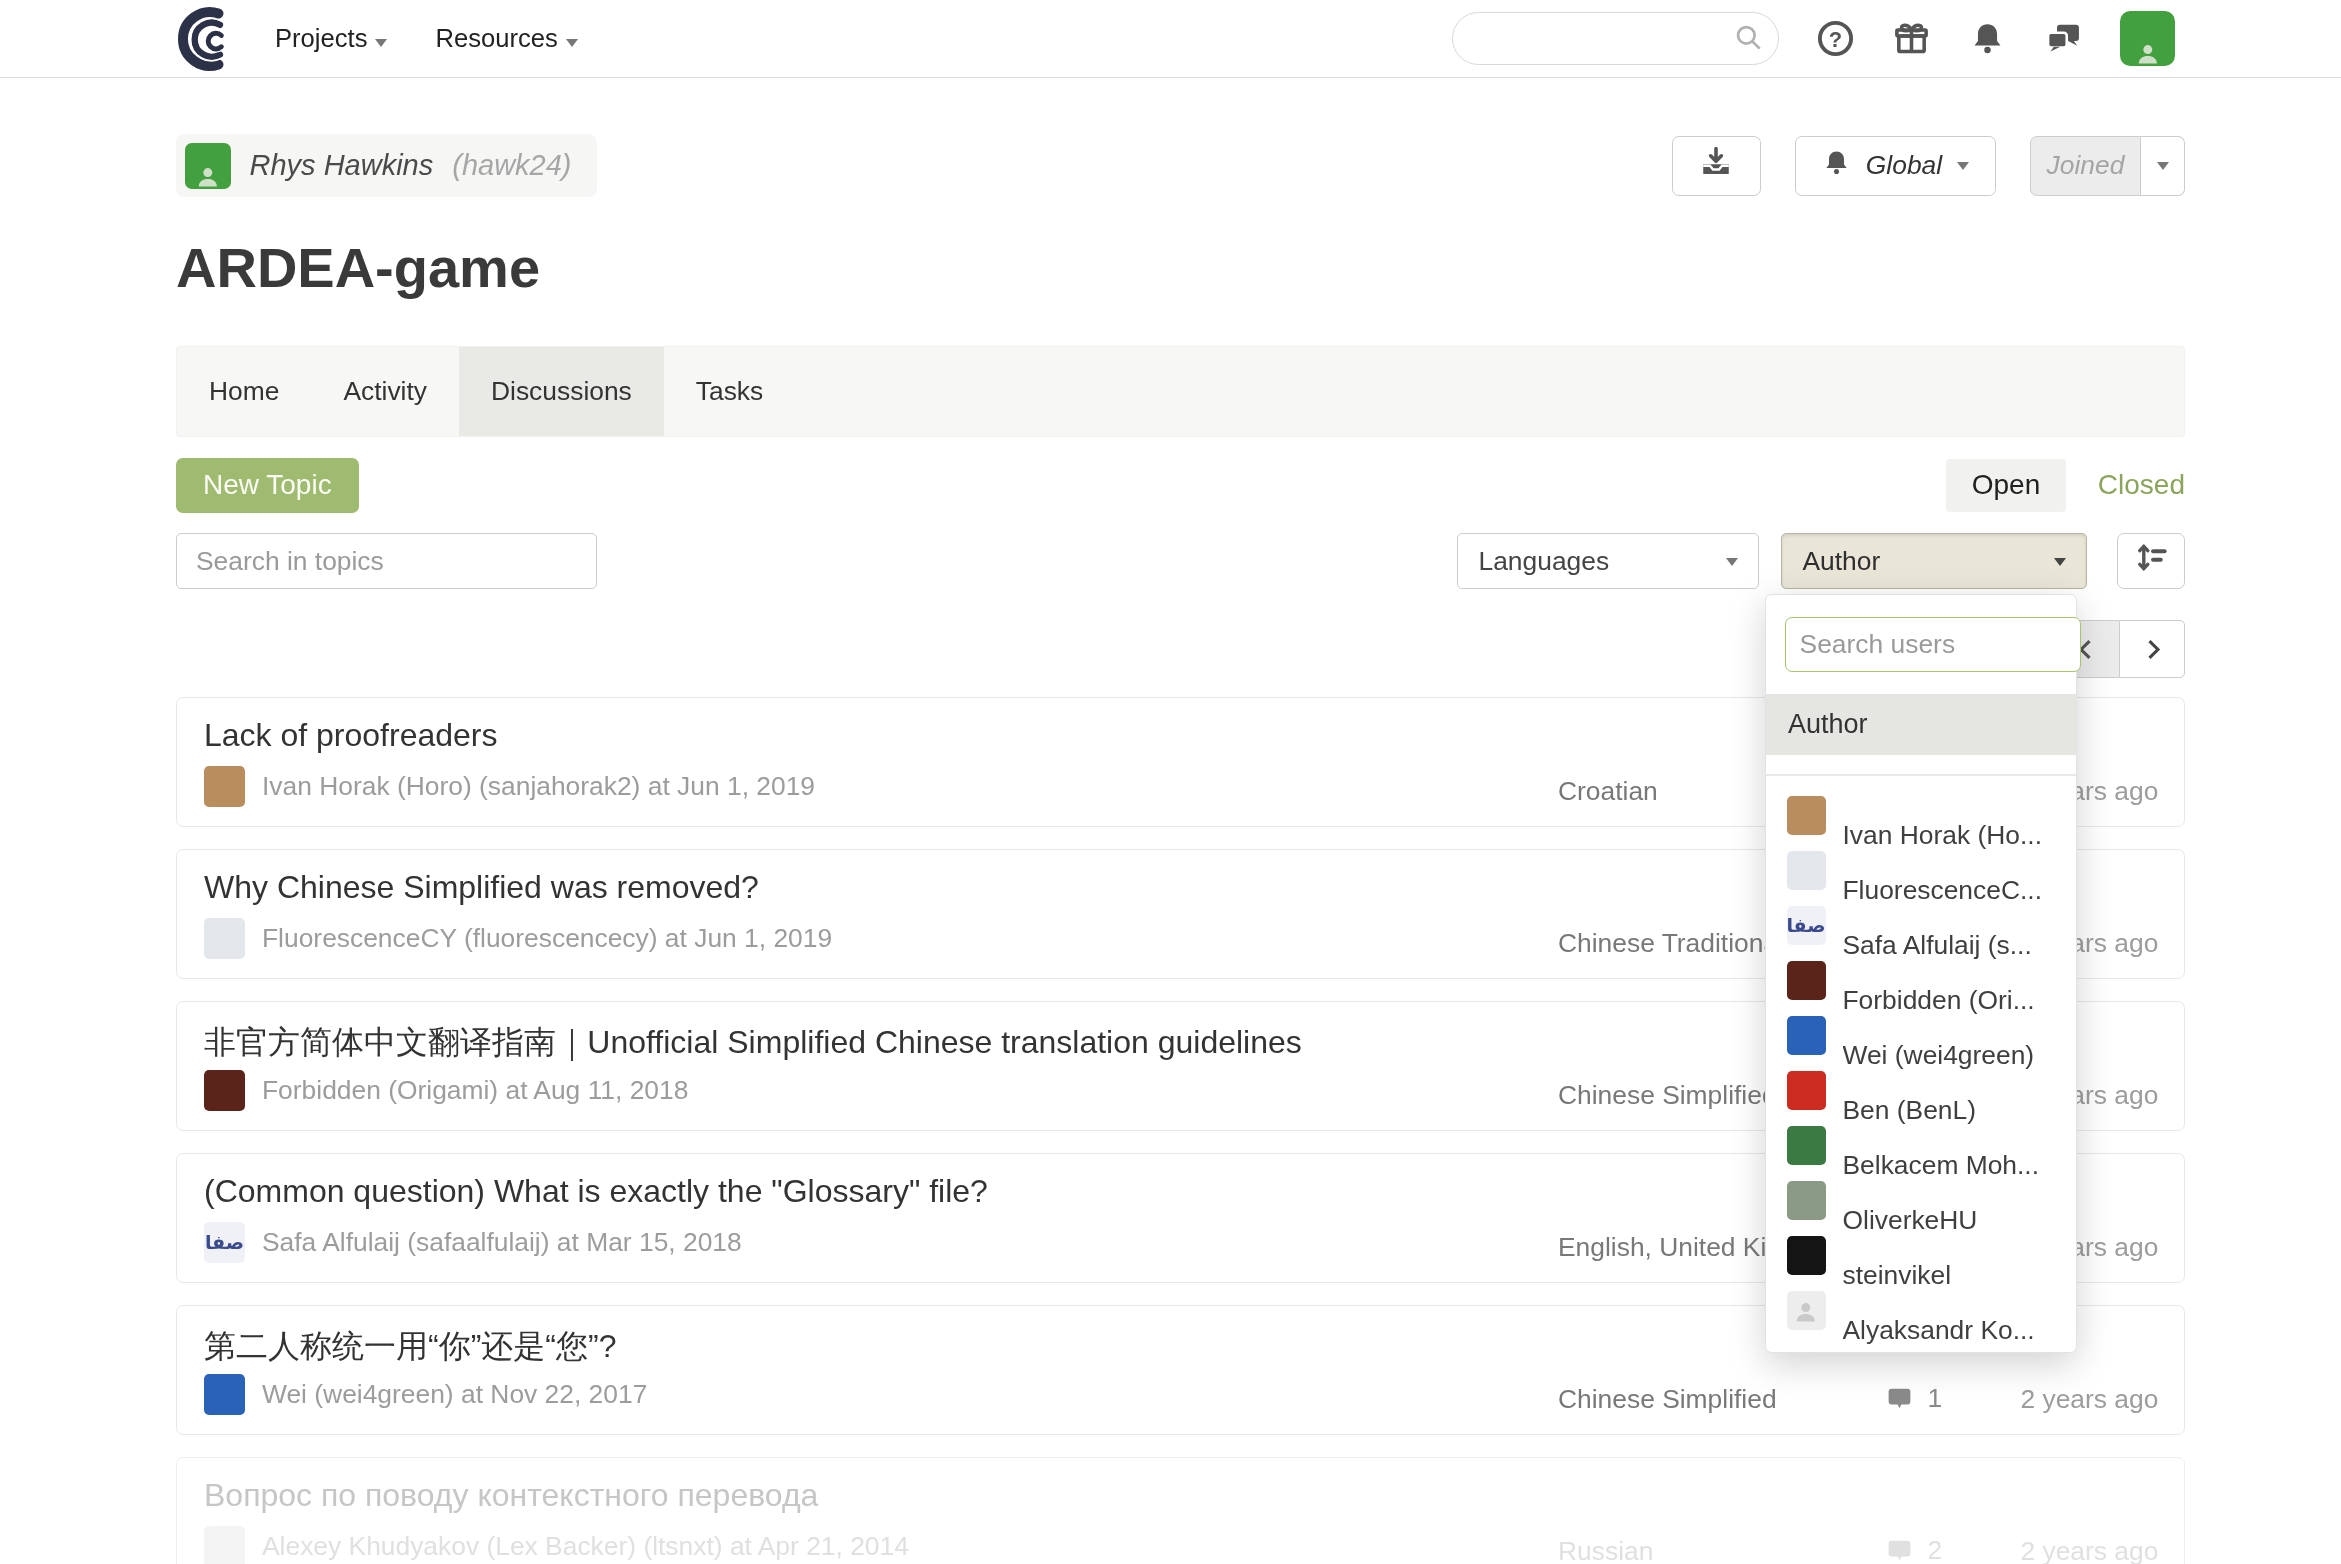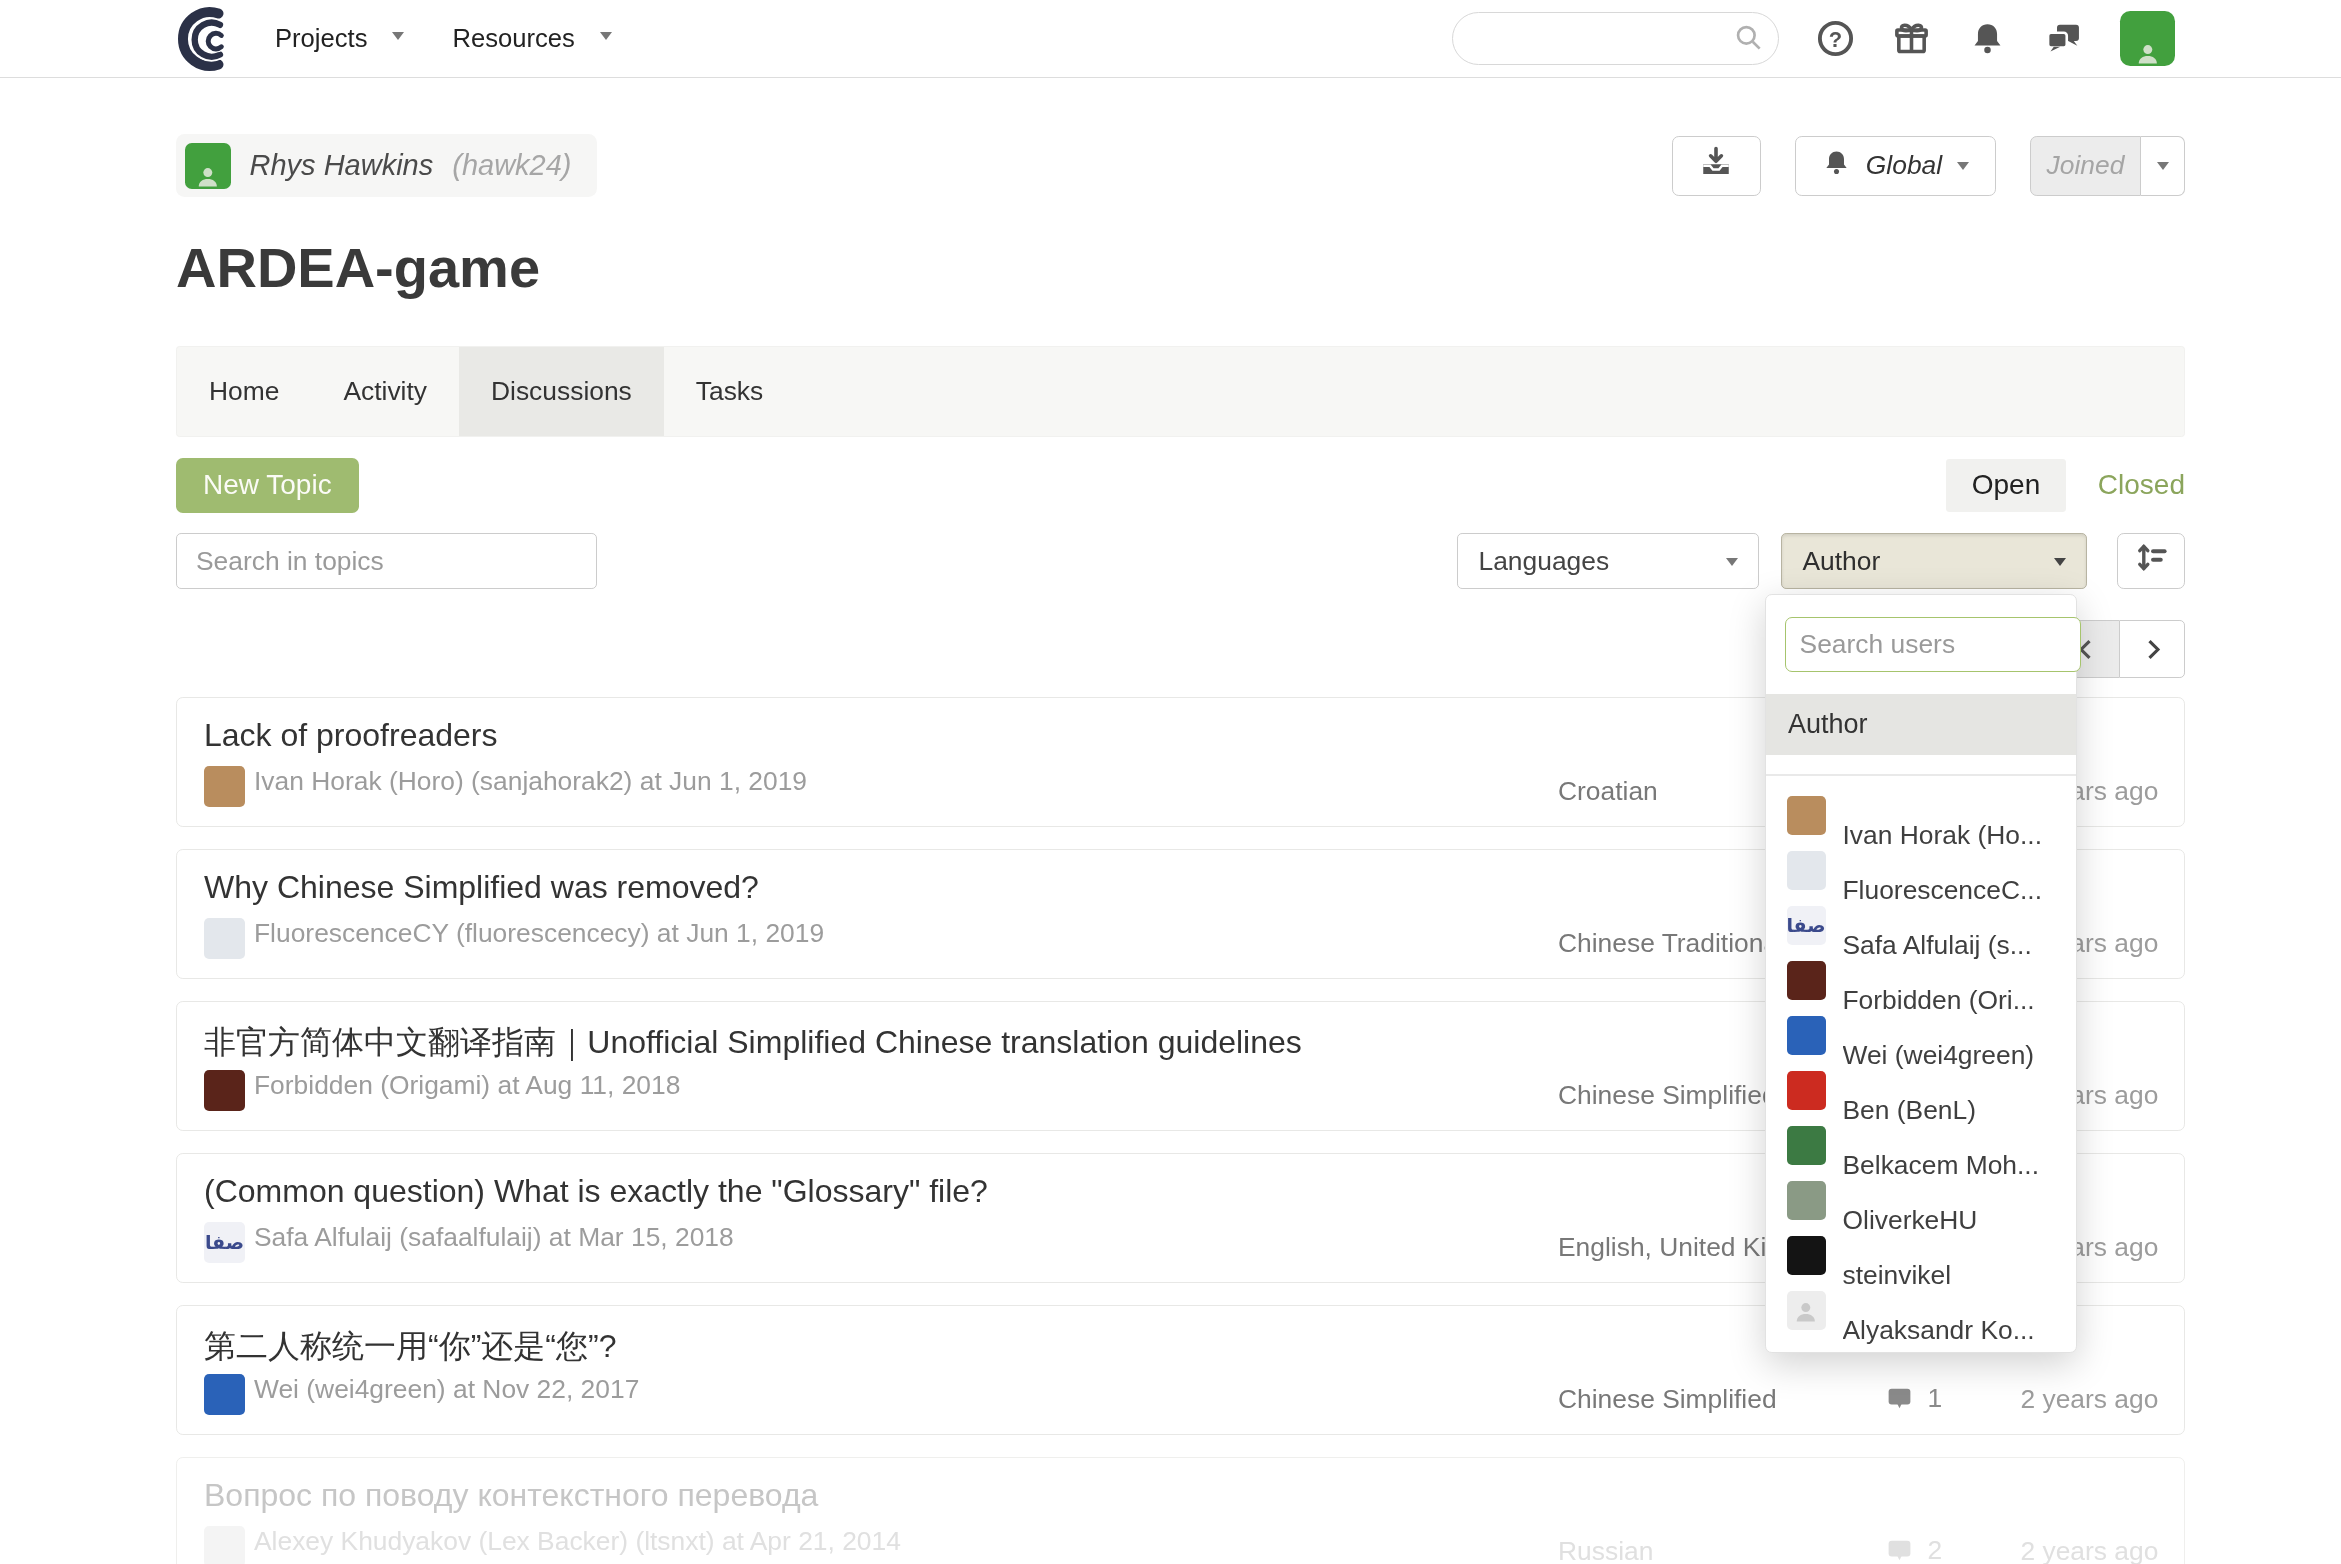--- a/index.html
+++ b/index.html
@@ -6,21 +6,21 @@
   html,body { margin:0; padding:0; }
   body {
     width:2342px; height:1565px; overflow:hidden; background:#fff;
     font-family:"Liberation Sans","DejaVu Sans",sans-serif; color:#333;
   }
   
   .navbar { height:78px; background:#fff; border-bottom:1.7px solid #ddd;
     display:flex; align-items:center; padding:0 167px 0 176px; }
   .logo { width:68px; height:68px; display:flex; align-items:center; }
   .nav-menu { display:flex; gap:48px; margin-left:31px; }
-  .nav-item { font-size:25.6px; color:#222; display:flex; align-items:flex-start; gap:25px; cursor:pointer; }
+  .nav-item { font-size:25.6px; color:#222; display:flex; align-items:flex-end; gap:8px; cursor:pointer; }
   .caret { width:0; height:0; border:6px solid transparent; border-top:8.5px solid #777; margin-top:7.7px; }
   .nav-right { margin-left:auto; display:flex; align-items:center; gap:37px; }
   .nav-search { position:relative; width:327px; height:53px; }
   .nav-search input { width:100%; height:100%; border:1.7px solid #d8d8d8; border-radius:27px;
     font-size:24px; padding:0 51px 0 24px; outline:none; color:#333; background:#fff; }
   .nav-search .mag { position:absolute; right:13.6px; top:10.2px; }
   .nav-ic { width:39px; height:39px; display:flex; align-items:center; justify-content:center; cursor:pointer; }
   .nav-avatar { width:55px; height:55px; border-radius:10.2px; background:#42a03e;
     display:flex; align-items:flex-end; justify-content:center; overflow:hidden; cursor:pointer; }
   
@@ -89,21 +89,21 @@
   .pager { position:absolute; right:0; top:0; display:flex; }
   .pg-prev { width:66px; height:58px; background:#ebebeb; border:1.7px solid #ccc; border-right:none;
     border-radius:5.1px 0 0 5.1px; display:flex; align-items:center; justify-content:center; cursor:pointer; }
   .pg-next { width:66px; height:58px; background:#fff; border:1.7px solid #ccc;
     border-radius:0 5.1px 5.1px 0; display:flex; align-items:center; justify-content:center; cursor:pointer; }
   
   .cards { margin-top:19px; }
   .card { position:relative; height:130px; border:0.9px solid #e8e8e6; border-radius:6.8px;
     background:#fff; margin-bottom:22px; }
   .card-title { position:absolute; left:27px; top:19px; font-size:32px; color:#333; cursor:pointer; white-space:nowrap; }
-  .card-byline { position:absolute; left:27px; top:68px; display:flex; gap:9px; }
+  .card-byline { position:absolute; left:27px; top:68px; display:flex; align-items:center; gap:17px; }
   .av-sm { width:41px; height:41px; }
   .byline-text { font-size:26.4px; color:#9c9c9c; white-space:nowrap; }
   .card-lang { position:absolute; left:1381px; top:78px; font-size:26.4px; color:#787878; white-space:nowrap; }
   .card-comments { position:absolute; left:1708px; top:77px; display:flex; align-items:center; gap:13.6px;
     font-size:26.4px; color:#8a8a8a; }
   .card-time { position:absolute; right:25.6px; top:78px; font-size:26.4px; color:#9c9c9c; }
   .card.faded { border-color:#efefed; }
   .card.faded .card-title { color:#c6c6c6; }
   .card.faded .byline-text, .card.faded .card-lang, .card.faded .card-time,
   .card.faded .card-comments { color:#e0e0e0; }

